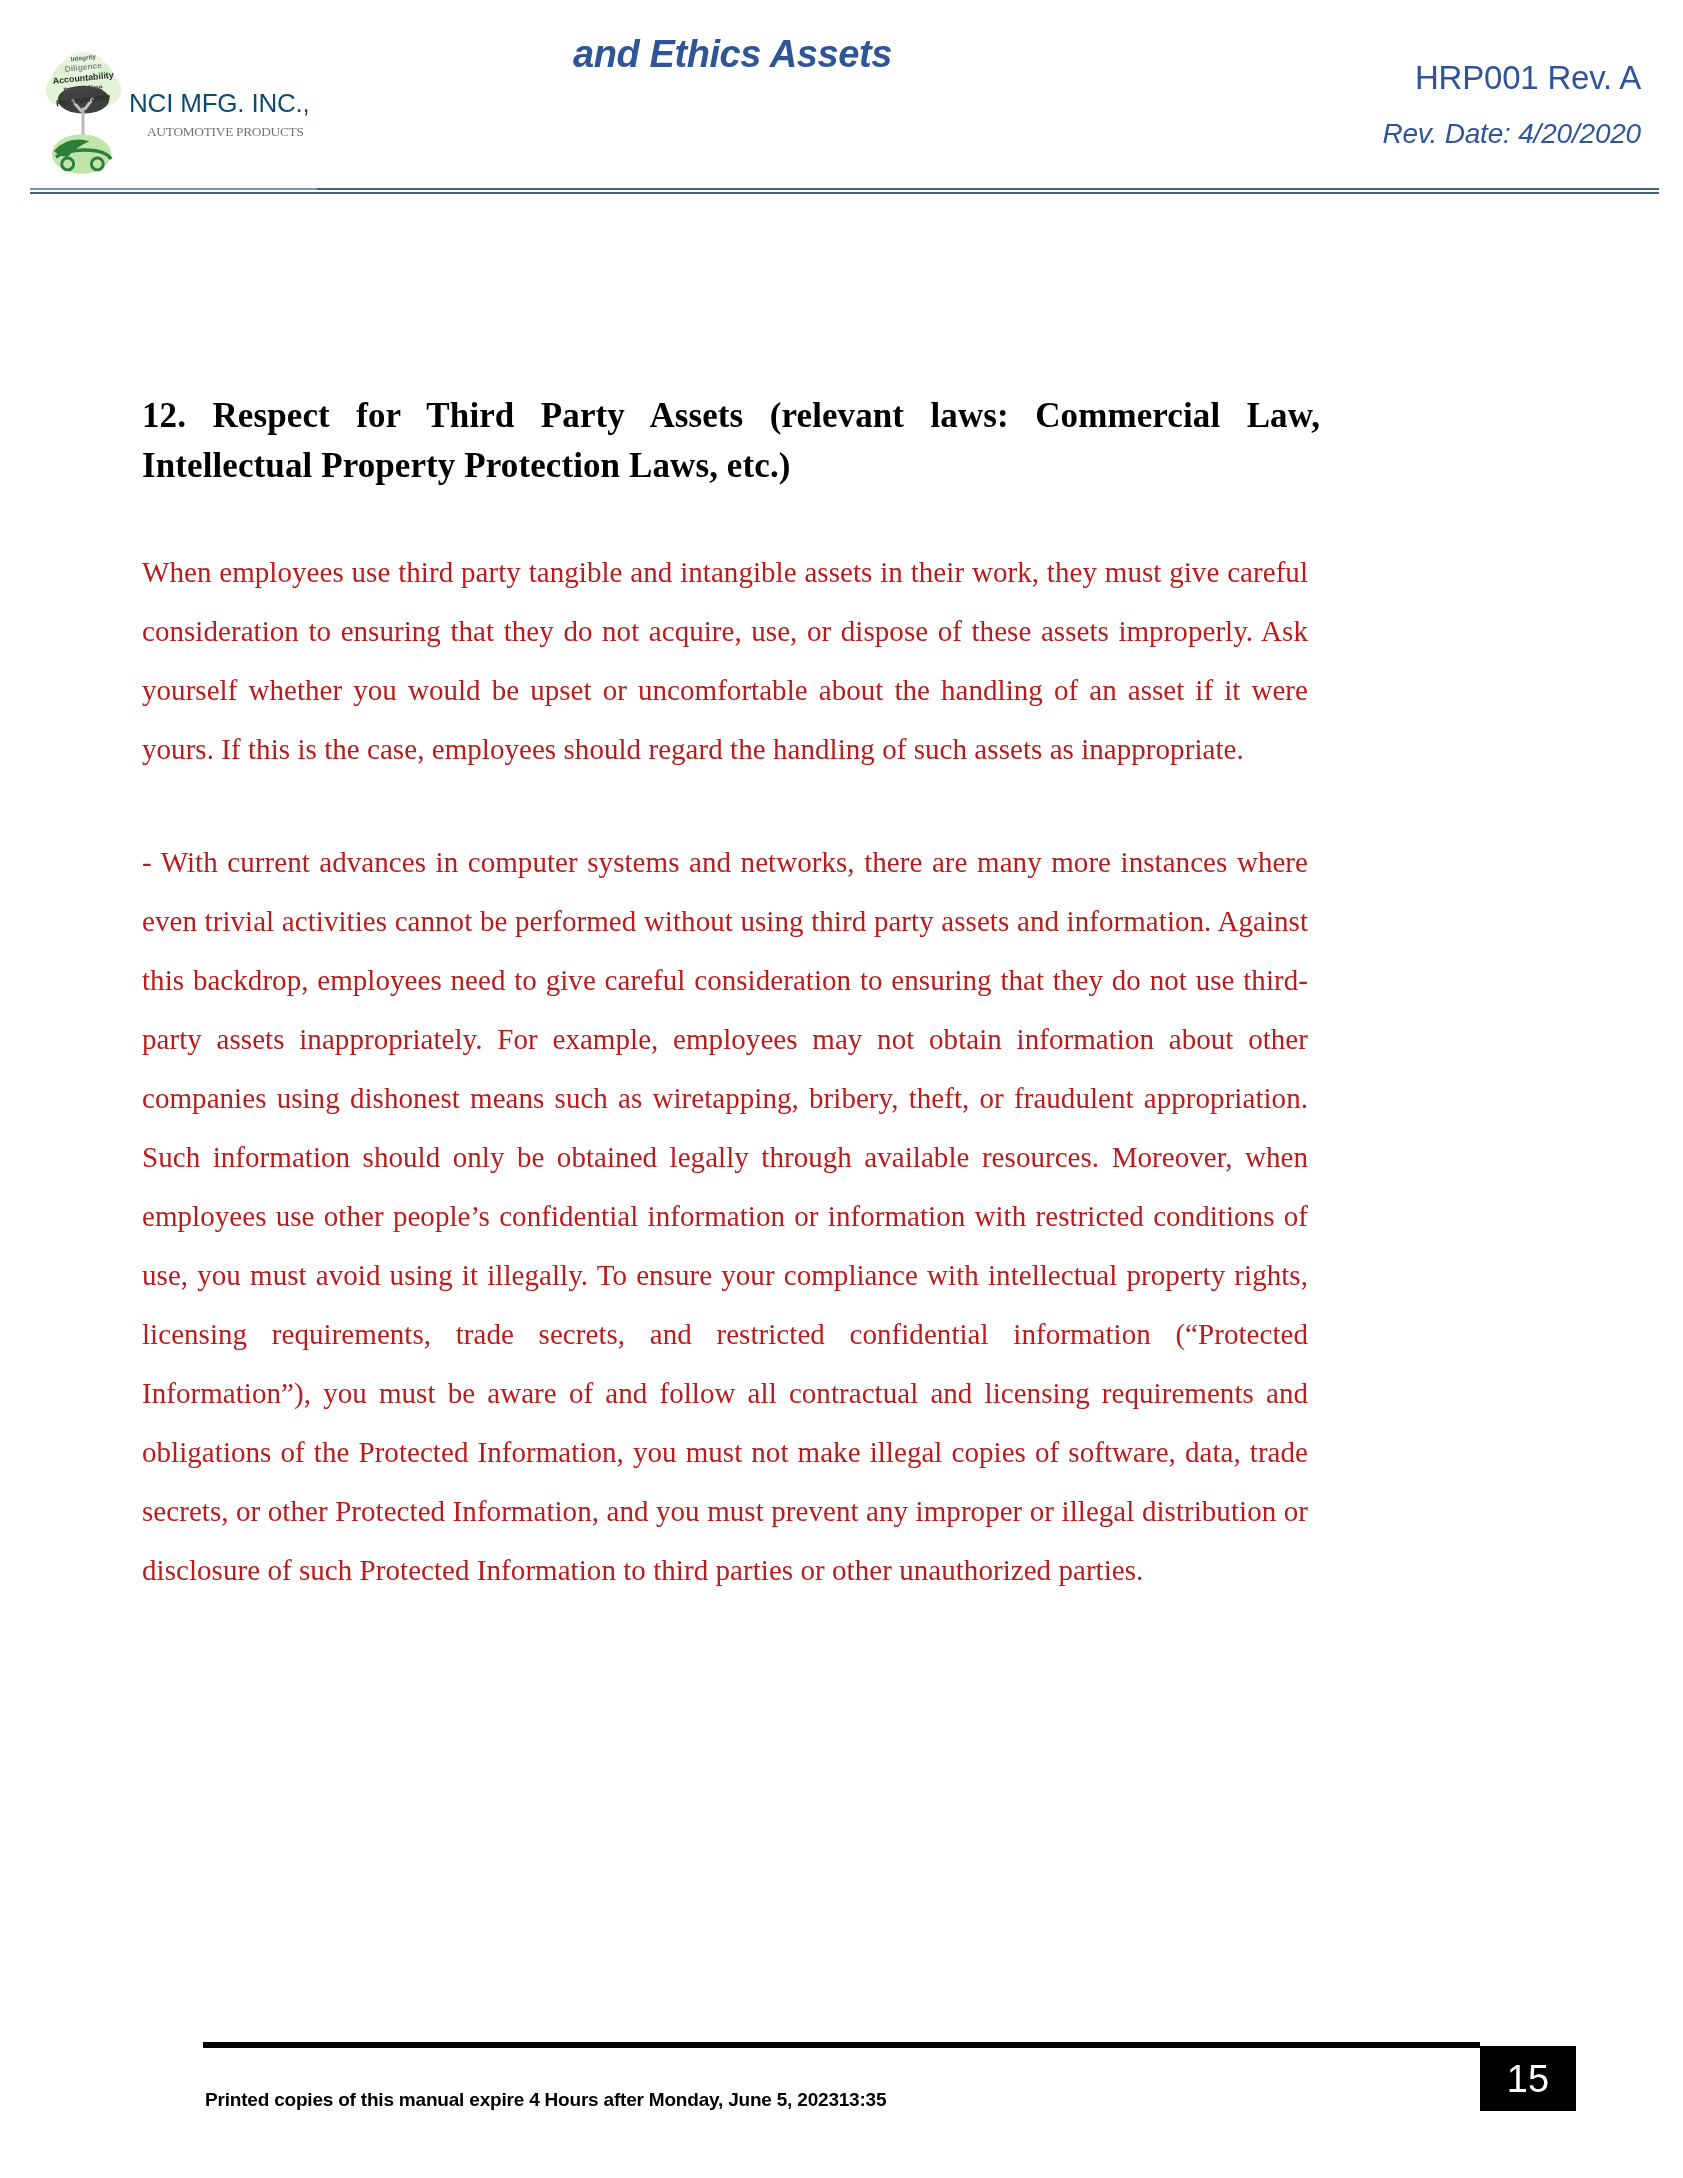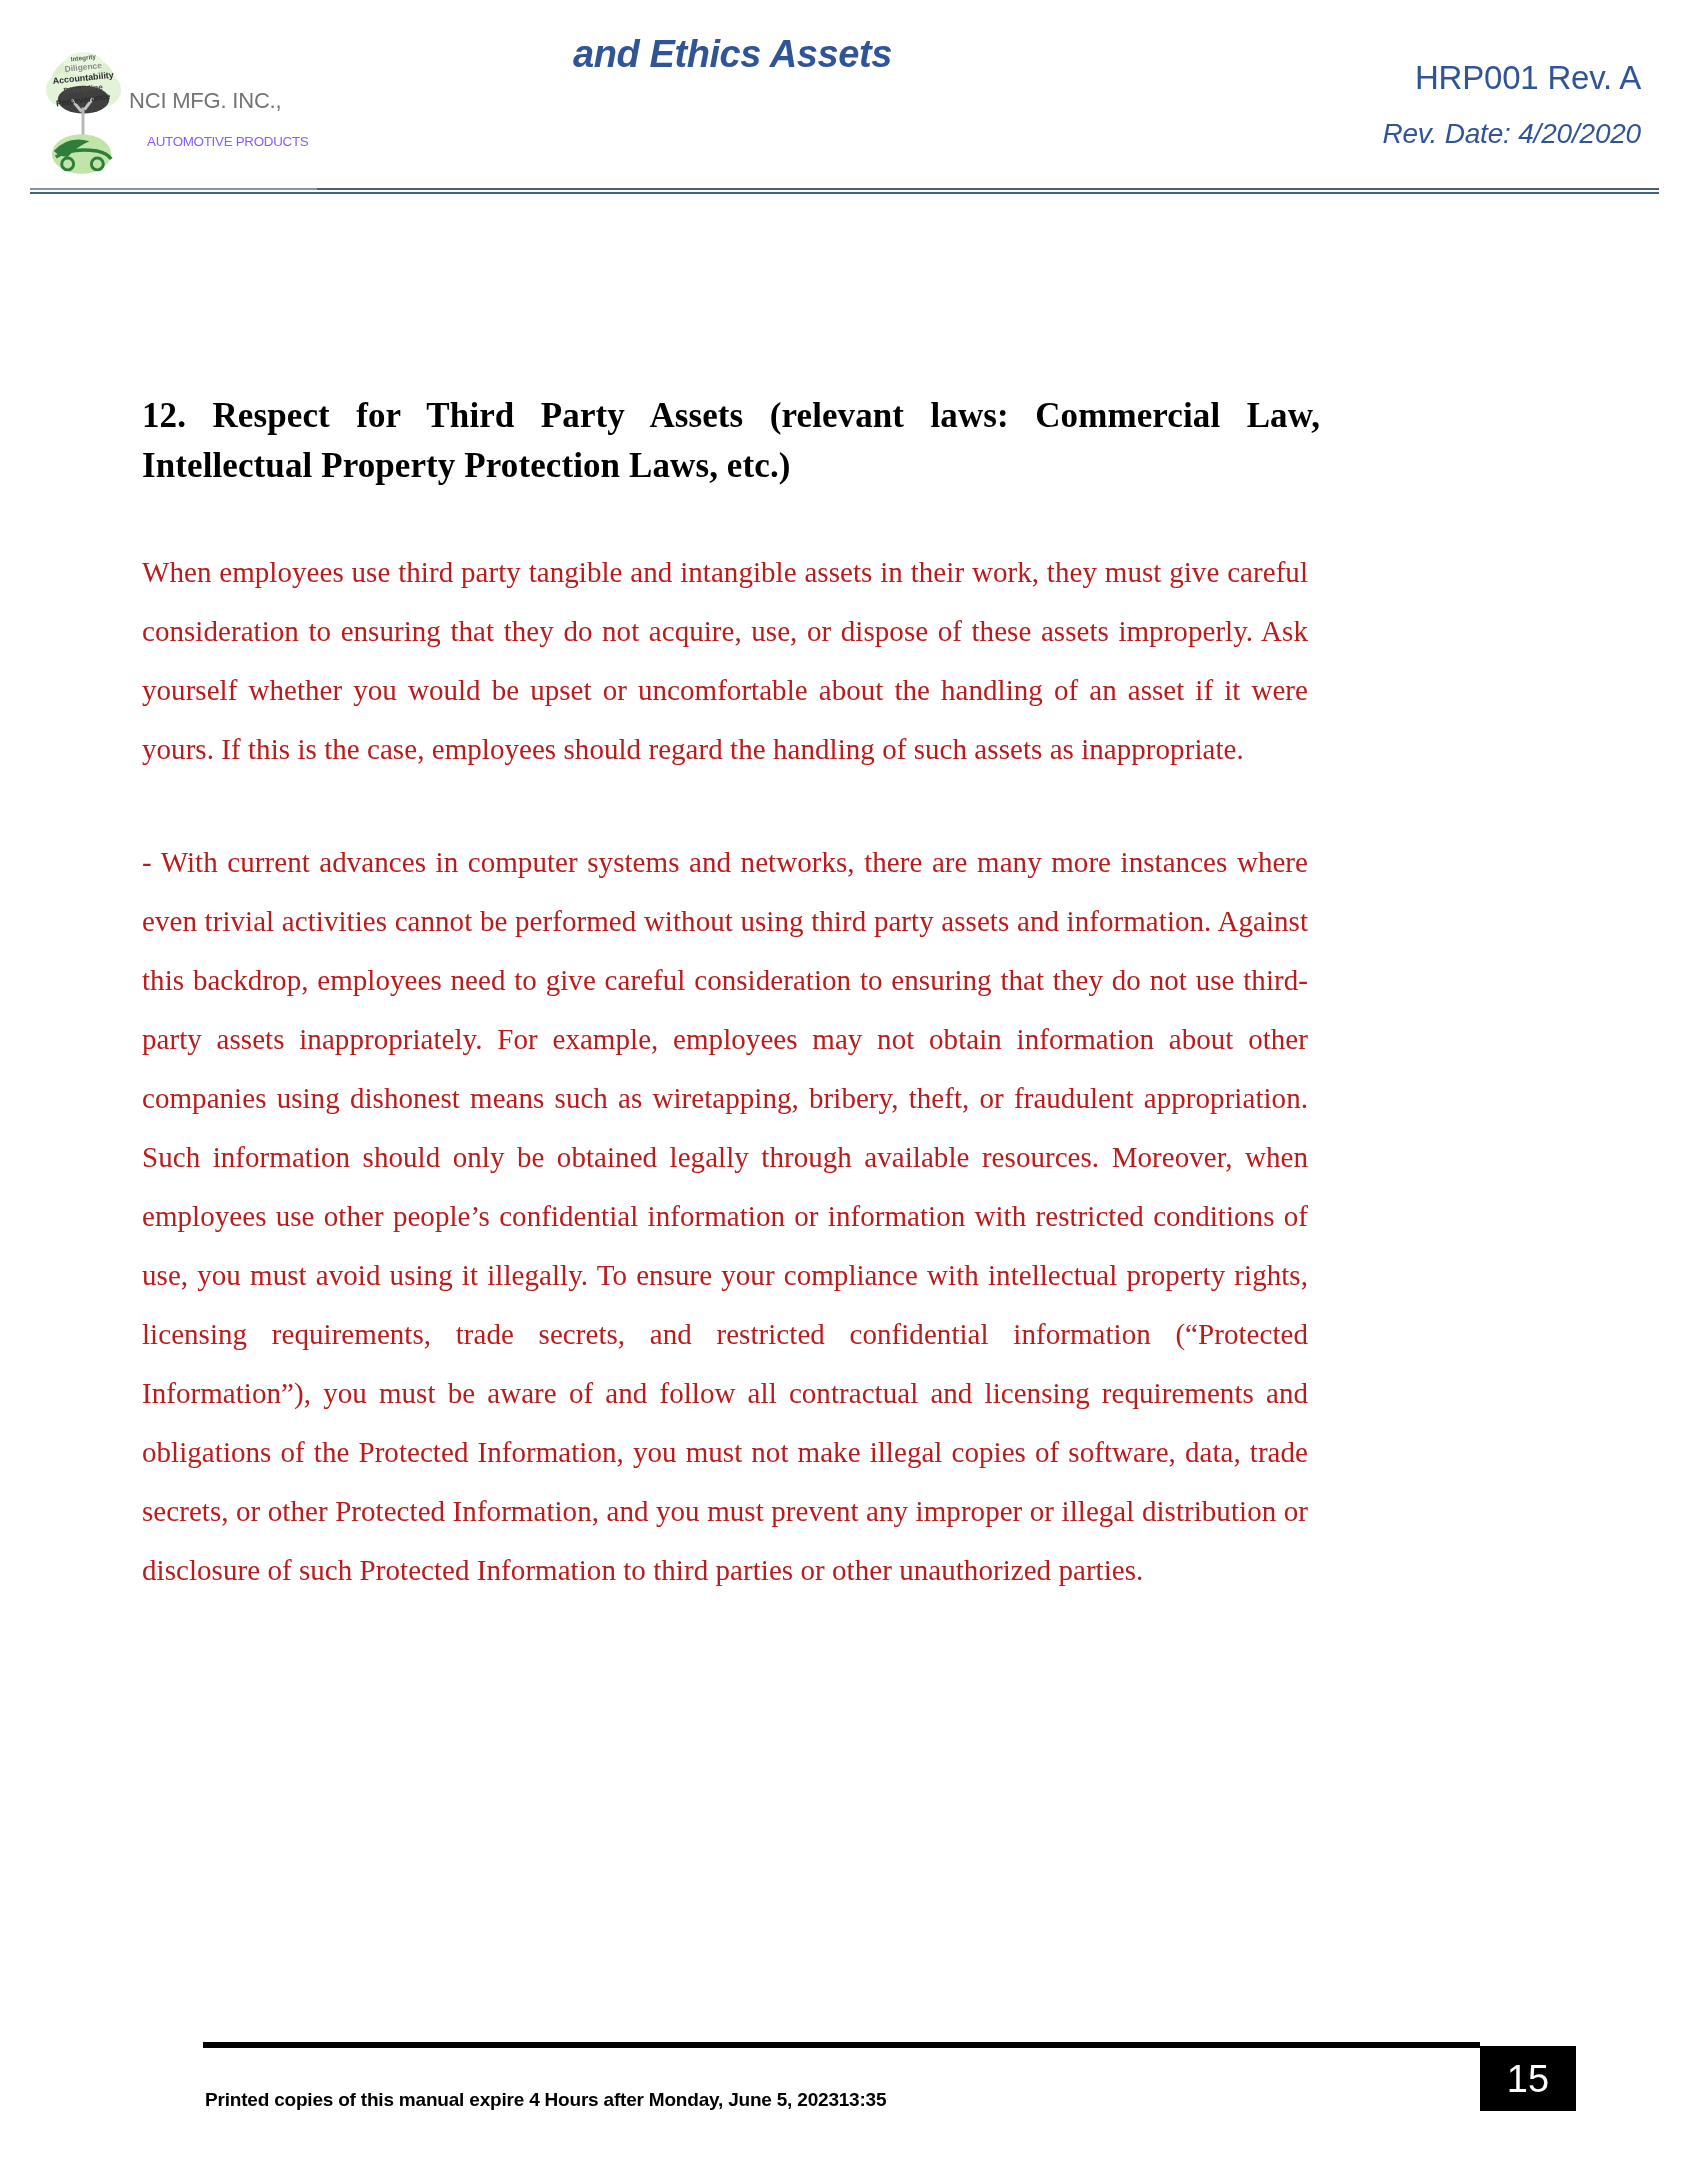--- a/index.html
+++ b/index.html
@@ -40,33 +40,33 @@
   }
   .logo-text-wrap {
     position: absolute;
     left: 91px;
     top: 42px;
     width: 208px;
     text-align: left;
   }
   .logo-name {
     font-family: "Liberation Sans", sans-serif;
-    font-size: 22px;
-    color: #737373;
+    font-size: 26px;
+    color: #0c4a6e;
     letter-spacing: -0.2px;
     white-space: nowrap;
     line-height: 1.0;
   }
   .logo-sub {
-    font-family: Liberation Sans, sans-serif;
+    font-family: Liberation Serif, serif;
     font-size: 13.4px;
-    color: #8b5cf6;
+    color: #737373;
     letter-spacing: -0.3px;
     white-space: nowrap;
-    margin-top: 22px;
+    margin-top: 8px;
     margin-left: 18px;
   }
 
   .header-title {
     position: absolute;
     left: 465px;
     top: 28px;
     width: 535px;
     text-align: center;
     color: #2f5597;

